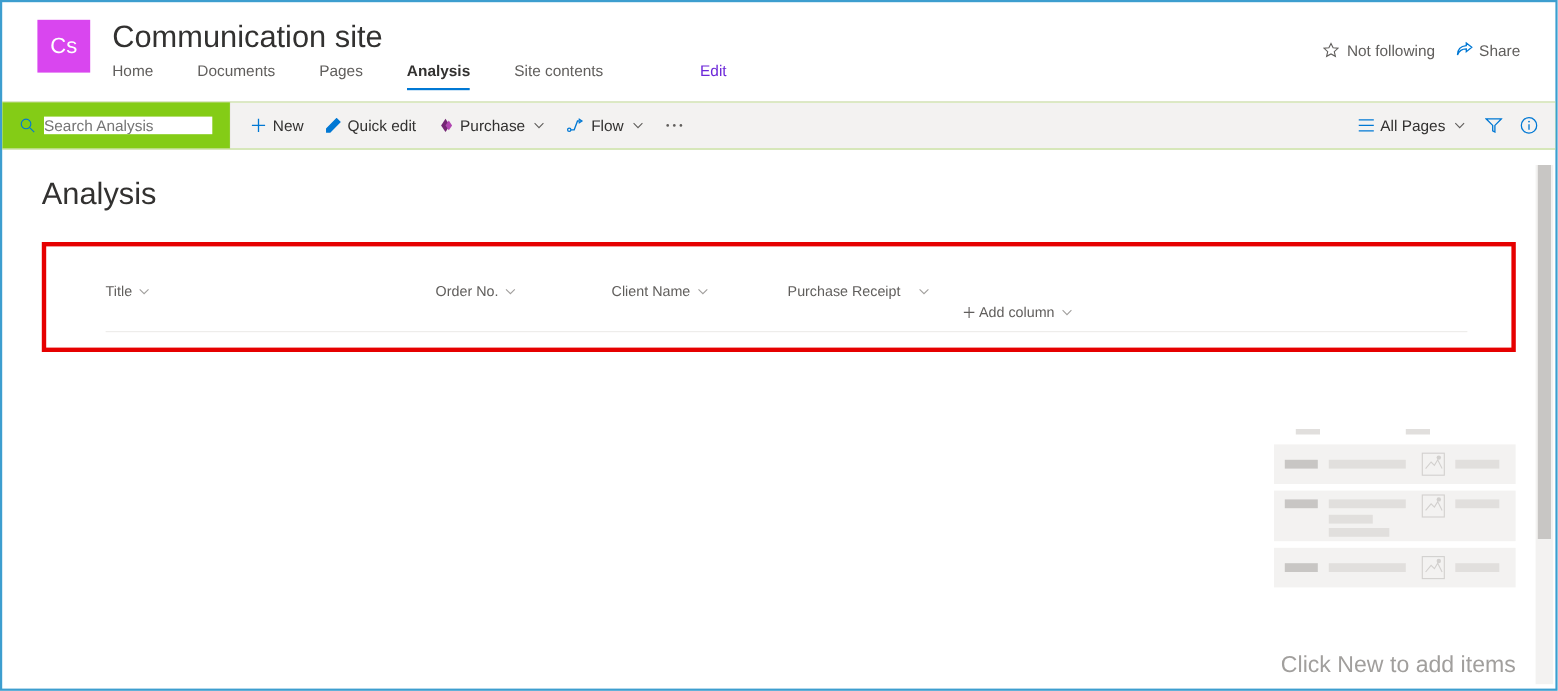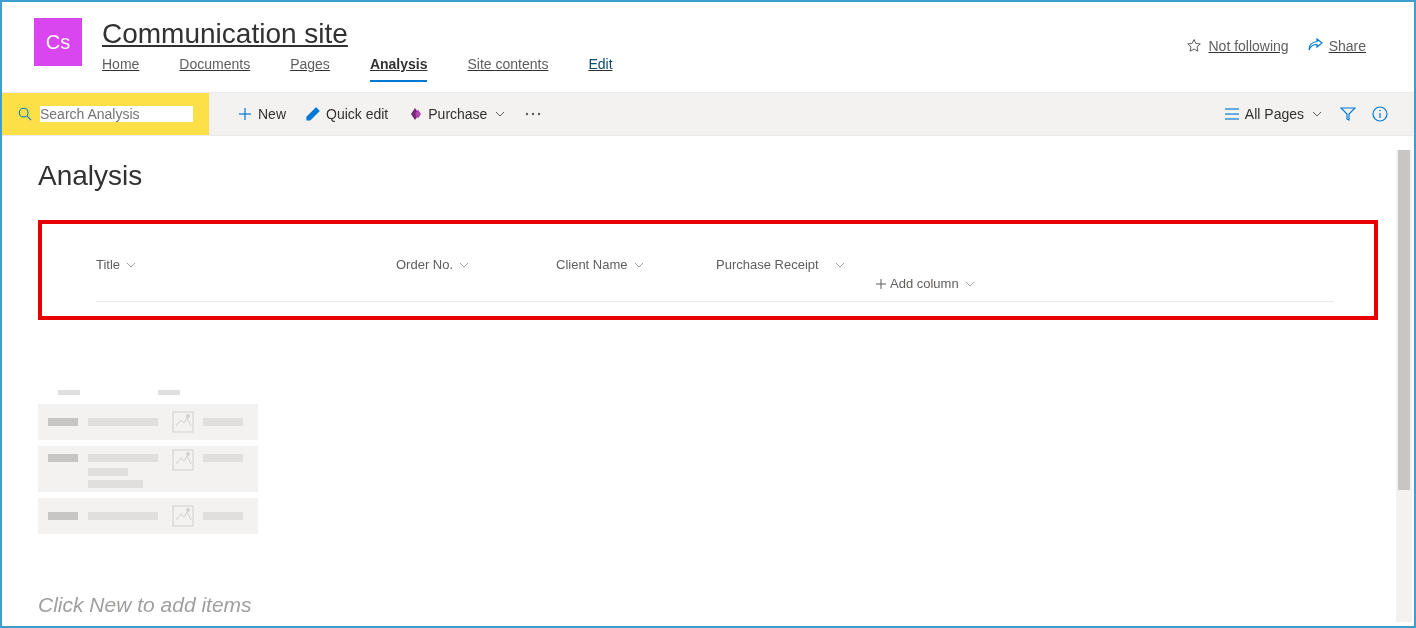--- a/index.html
+++ b/index.html
@@ -1,35 +1,35 @@
 <!DOCTYPE html>
 <html><head>
 <meta charset="utf-8">
 <style>
   * { box-sizing: border-box; margin: 0; padding: 0; font-family: "Segoe UI", -apple-system, BlinkMacSystemFont, sans-serif; }
   body { background: #fff; color: #323130; font-size: 14px; border: 2px solid #3d9ecf; width: 1416px; height: 628px; overflow: hidden; position: relative; }
 
   
   .header { display: flex; align-items: flex-start; padding: 16px 32px 0 32px; position: relative; }
   .logo { width: 48px; height: 48px; background: #d946ef; color: #fff; display: flex; align-items: center; justify-content: center; font-size: 20px; font-weight: 300; margin-right: 20px; }
-  .site-block { flex: 1; text-decoration: underline; }
+  .site-block { flex: 1; }
   .site-title { font-size: 28px; font-weight: 300; color: #323130; margin-bottom: 6px; }
   .top-nav { display: flex; gap: 40px; }
   .top-nav-item { color: #605e5c; font-size: 14px; cursor: pointer; padding-bottom: 8px; border-bottom: 2px solid transparent; }
   .top-nav-item.active { color: #323130; font-weight: 600; border-bottom-color: #0078d4; }
-  .top-nav-item.edit { color: #0c4a6e; }
-
-  .header-actions { display: flex; align-items: center; gap: 18px; position: absolute; right: 48px; top: 36px; text-decoration: underline; }
+  .top-nav-item.edit { color: #6d28d9; margin-left: 48px; }
+
+  .header-actions { display: flex; align-items: center; gap: 18px; position: absolute; right: 32px; top: 36px; }
   .header-action { display: flex; align-items: center; gap: 6px; color: #605e5c; cursor: pointer; font-size: 14px; }
 
   
-  .cmd-row { display: flex; align-items: stretch; border-top: 1px solid #edebe9; border-bottom: 1px solid #edebe9; margin-top: 10px; height: 44px; background:#fde047;}
+  .cmd-row { display: flex; align-items: stretch; border-top: 1px solid #edebe9; border-bottom: 1px solid #edebe9; margin-top: 10px; height: 44px; background:#84cc16;}
   .search-box { width: 208px; display: flex; align-items: center; padding: 0 16px; gap: 8px; border-right: 1px solid #edebe9; color: #0078d4; font-size: 14px;}
   .search-box input { border: none; outline: none; font-size: 14px; color: #605e5c; width: 100%; }
-  .cmd-bar { flex: 1; display: flex; align-items: center; background: #f3f2f1; padding: 0 18px; }
+  .cmd-bar { flex: 1; display: flex; align-items: center; background: #f3f2f1; padding: 0 8px; }
   .cmd { display: flex; align-items: center; gap: 6px; color: #323130; padding: 0 10px; height: 100%; cursor: pointer; font-size: 14px; }
   .cmd svg { flex-shrink: 0; }
   .cmd .chev { margin-left: 2px; }
   .cmd-spacer { flex: 1; }
   .cmd.blue-i svg { stroke:#0078d4; fill:#0078d4; }
 
   
   .main { padding: 24px 36px; position: relative; height: calc(100% - 142px); overflow: hidden; }
   .page-title { font-size: 28px; font-weight: 300; color: #323130; margin-bottom: 28px; }
 
@@ -38,21 +38,21 @@
   .col-head { display: flex; align-items: center; gap: 6px; color: #605e5c; font-size: 13px; cursor: pointer; }
   .col-head.title { width: 300px; }
   .col-head.order { width: 160px; }
   .col-head.client { width: 160px; }
   .col-head.receipt { width: 160px; gap: 16px; }
   .col-head.add { width: 150px; margin-top: 38px; }
   .col-head svg.plus { margin-right: -2px; }
   .col-underline { border-bottom: 1px solid #edebe9; margin: 10px 40px 0 54px; }
 
   
-  .empty { margin-top: 70px; text-align: left; font-style: italic; }
+  .empty { margin-top: 70px; text-align: right; }
   .empty-illus { display: inline-block; }
   .empty-caption { margin-top: 50px; color: #a19f9d; font-size: 21px; font-weight: 300; }
 
   
   .vscroll { position: absolute; right: 2px; top: 148px; bottom: 4px; width: 16px; background: #f3f2f1; }
   .vscroll .thumb { position: absolute; left: 2px; right: 2px; top: 0; height: 340px; background: #c8c6c4; }
 
   
   .chev-svg { width: 10px; height: 10px; }
 </style>
@@ -109,20 +109,31 @@
           <path d="M10 1l3 3-9 9H1v-3z"></path>
         </svg>
       <span>Quick edit</span>
     </div>
     <div class="cmd">
       <svg width="14" height="14" viewBox="0 0 14 14">
           <path d="M3 7l4-6 4 6-4 6z" fill="#742774"></path>
           <path d="M7 7l3-4.5L13 7l-3 4.5z" fill="#b146b1"></path>
         </svg>
       <span>Purchase</span>
+      <svg class="chev chev-svg" viewBox="0 0 10 10" fill="none" stroke="#605e5c" stroke-width="1">
+          <path d="M1 3l4 4 4-4"></path>
+        </svg>
+    </div>
+    <div class="cmd">
+      <svg width="16" height="14" viewBox="0 0 16 14" fill="none" stroke="#0078d4" stroke-width="1.2">
+          <circle cx="2.5" cy="11" r="1.5"></circle>
+          <path d="M4 11h3l3-8h3"></path>
+          <path d="M11 1l3 2-3 2"></path>
+        </svg>
+      <span>Flow</span>
       <svg class="chev chev-svg" viewBox="0 0 10 10" fill="none" stroke="#605e5c" stroke-width="1">
           <path d="M1 3l4 4 4-4"></path>
         </svg>
     </div>
     <div class="cmd">
       <svg width="16" height="4" viewBox="0 0 16 4" fill="#605e5c">
           <circle cx="2" cy="2" r="1.2"></circle>
           <circle cx="8" cy="2" r="1.2"></circle>
           <circle cx="14" cy="2" r="1.2"></circle>
         </svg>

